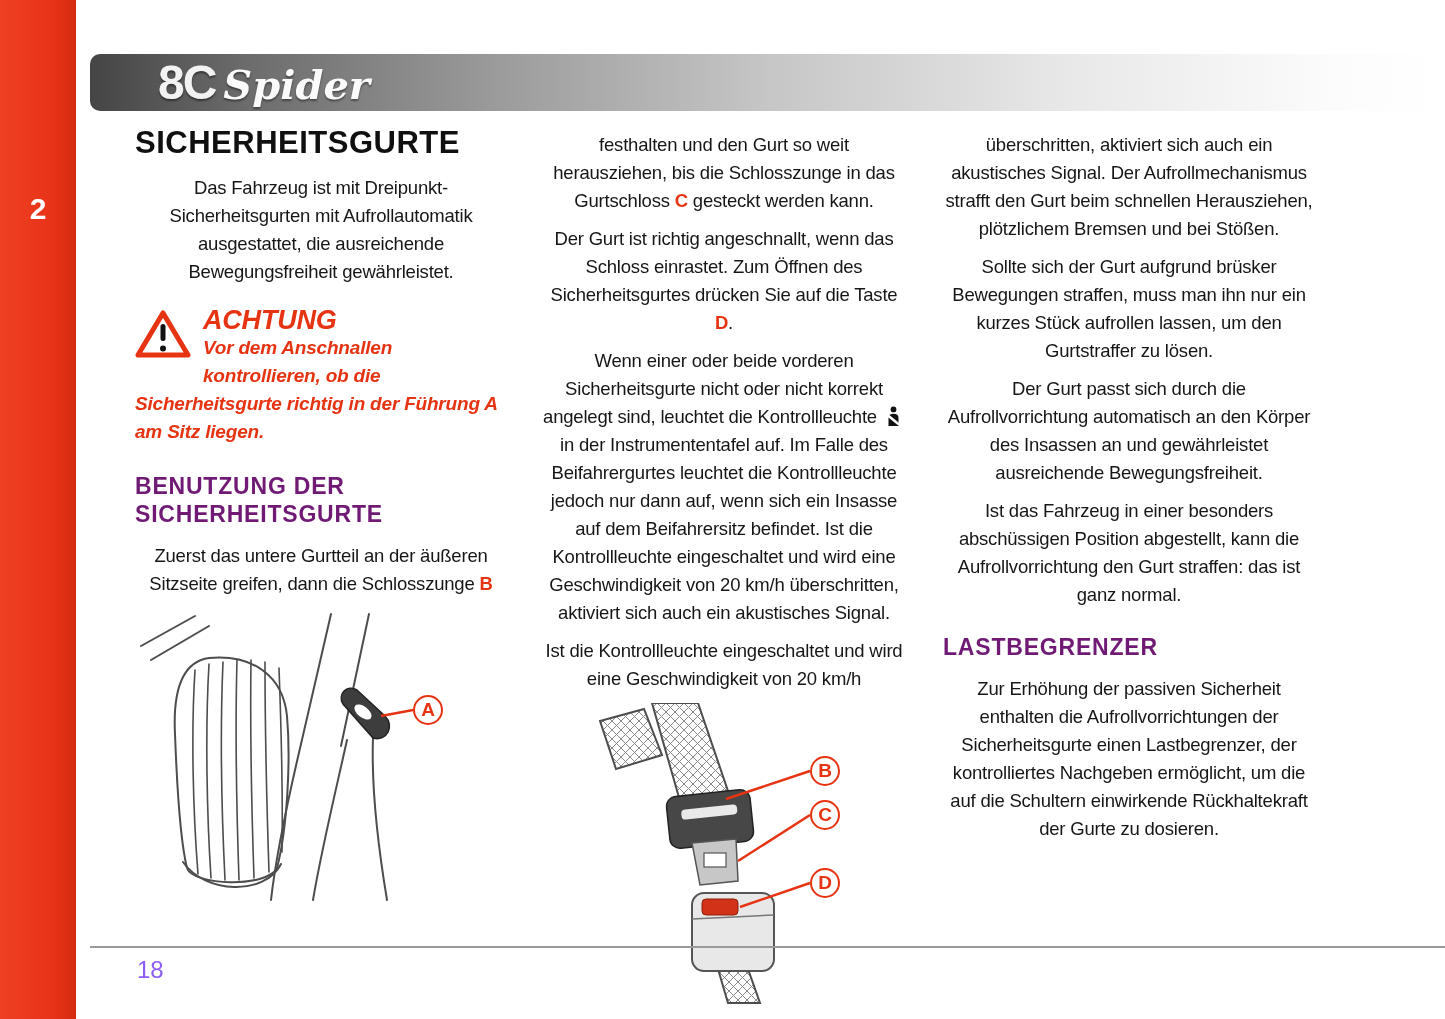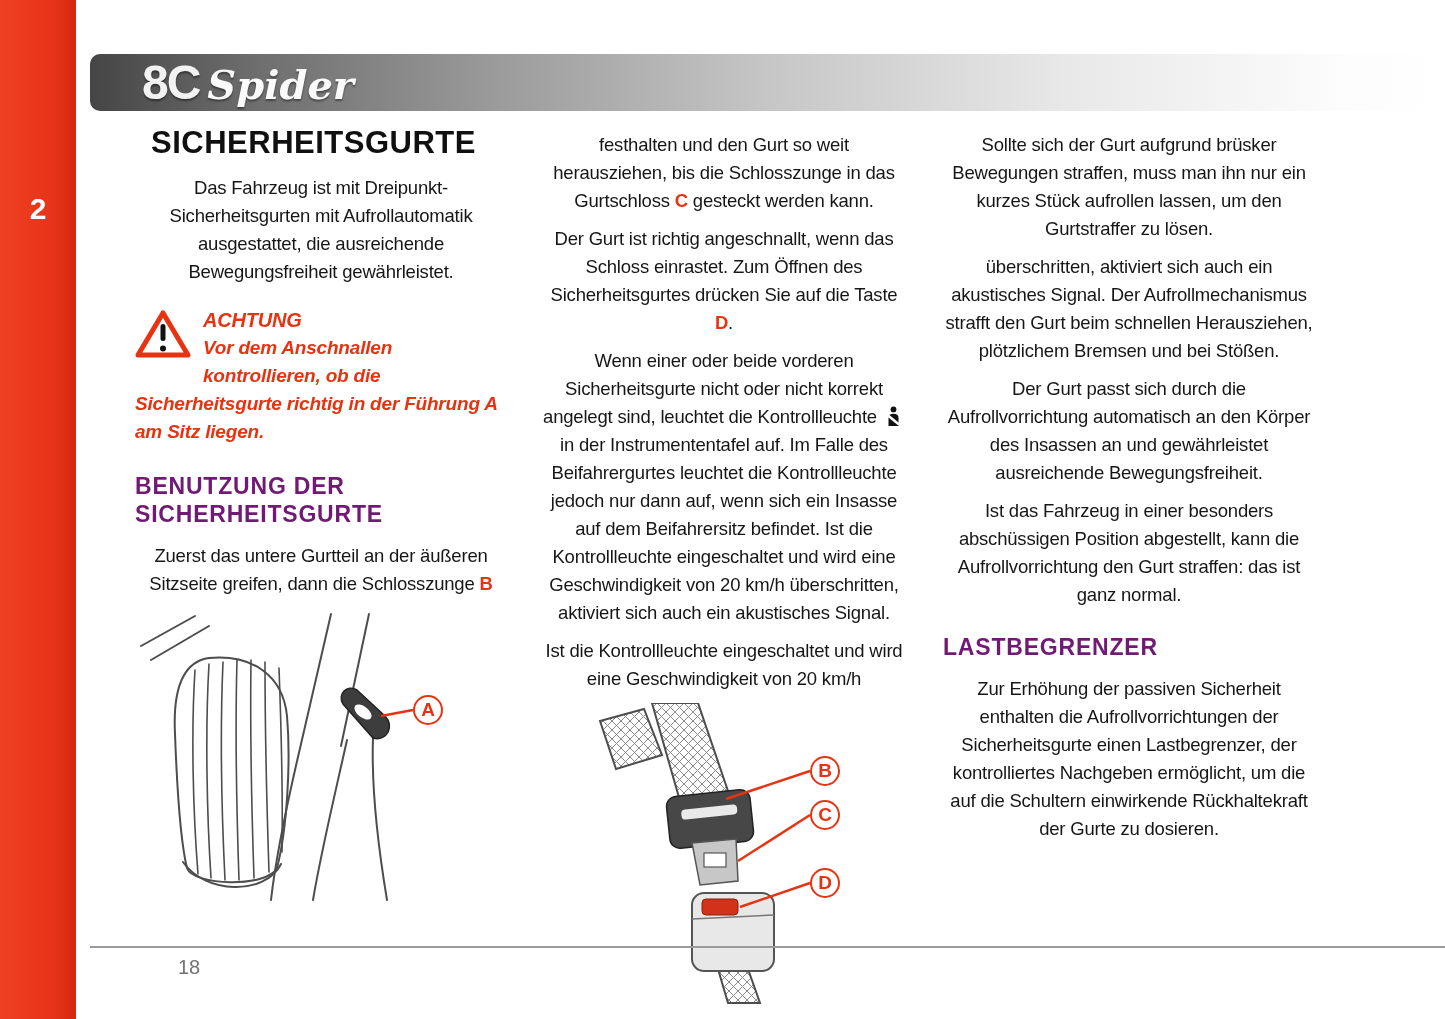--- a/index.html
+++ b/index.html
@@ -11,54 +11,54 @@
   }
   
   .red-bar { position:absolute; left:0; top:0; width:76px; height:1019px;
     background:linear-gradient(90deg,#ef4023 0%,#e83318 70%,#d22a0f 100%); }
   .chapter-num { position:absolute; left:0; top:192px; width:76px; text-align:center;
     color:#fff; font-size:30px; font-weight:bold; }
   
   .header-band { position:absolute; left:90px; top:54px; width:1355px; height:57px;
     border-radius:10px 0 0 10px; display:flex; align-items:center;
     background:linear-gradient(90deg,#454545 0%,#6d6d6d 12%,#9b9b9b 30%,#c6c6c6 50%,#e8e8e8 72%,#fcfcfc 92%,#ffffff 100%); }
-  .logo { margin-left:52px; display:flex; align-items:baseline; }
+  .logo { margin-left:68px; display:flex; align-items:baseline; }
   .logo-model { font-size:48px; font-weight:bold; color:#f2f2f2; letter-spacing:-2px;
     text-shadow:0 2px 2px rgba(0,0,0,0.45), 0 0 1px #777; }
   .logo-script { font-family:"DejaVu Serif","Liberation Serif",serif; font-style:italic; font-weight:bold;
     font-size:40px; color:#fafafa; margin-left:8px; text-shadow:0 2px 2px rgba(0,0,0,0.4); }
   
   .col { position:absolute; font-size:18.5px; line-height:28px; color:#161616;
     letter-spacing:-0.2px; font-stretch:condensed; }
   .col p { margin:0 0 10px 0;text-align:center; }
   .col1 { left:135px; top:126px; width:372px; }
   .col2 { left:540px; top:131px; width:368px; }
   .col3 { left:943px; top:131px; width:372px; }
   .title { font-size:31px; line-height:34px; font-weight:800; letter-spacing:0.5px;
-    margin:0 0 14px 16px; color:#101010; }
+    margin:0 0 14px 0; color:#101010; }
   .subhead { font-size:23px; line-height:28px; font-weight:800; letter-spacing:0.8px;
     margin:24px 0 14px 0; color:#701a75; }
   .warning { margin:20px 0 26px 0; color:#e63312; font-weight:bold; font-style:italic;
     font-size:19px; line-height:28px; }
   .warn-tri { float:left; margin:3px 12px 4px 0; }
-  .warn-title { display:block; font-size:20px; }
+  .warn-title { display:block; font-size:27px; }
   .rl { color:#e63312; font-weight:bold; }
   .note { color:#e63312; }
   .note-label { font-weight:bold; }
   .belt-ind { display:inline-block; vertical-align:-4px; margin:0 3px; }
   
   .figure { position:relative; margin-top:14px; }
   .fig1 { height:292px; }
   .fig2 { height:302px; margin-top:10px; }
   .fig-label { position:absolute; width:30px; height:30px; box-sizing:border-box;
     border:2.5px solid #e63312; border-radius:50%; background:#fff;
     color:#e63312; font-weight:bold; font-style:normal; font-size:19px; line-height:25px; text-align:center; }
   
   .footer-line { position:absolute; left:90px; top:946px; width:1355px; height:2px; background:#9a9a9a; }
-  .page-num { position:absolute; left:137px; top:956px; font-size:20px; color:#737373;margin-left:41px; }
+  .page-num { position:absolute; left:137px; top:956px; font-size:24px; color:#8b5cf6; }
 </style>
 </head>
 <body>
 
 <div class="red-bar"></div>
 <div class="chapter-num">2</div>
 
 <div class="header-band">
   <div class="logo">
     <span class="logo-model">8C</span>
@@ -146,22 +146,22 @@
         <path d="M200,204 L270,180"></path>
       </g>
     </svg>
     <span class="fig-label" style="left:270px;top:53px">B</span>
     <span class="fig-label" style="left:270px;top:97px">C</span>
     <span class="fig-label" style="left:270px;top:165px">D</span>
   </div>
 </div>
 
 <div class="col col3">
+  <p>überschritten, aktiviert sich auch ein akustisches Signal. Der Aufrollmechanismus strafft den Gurt beim schnellen Herausziehen, plötzlichem Bremsen und bei Stößen.</p>
   <p>Sollte sich der Gurt aufgrund brüsker Bewegungen straffen, muss man ihn nur ein kurzes Stück aufrollen lassen, um den Gurtstraffer zu lösen.</p>
-  <p>überschritten, aktiviert sich auch ein akustisches Signal. Der Aufrollmechanismus strafft den Gurt beim schnellen Herausziehen, plötzlichem Bremsen und bei Stößen.</p>
   <p>Der Gurt passt sich durch die Aufrollvorrichtung automatisch an den Körper des Insassen an und gewährleistet ausreichende Bewegungsfreiheit.</p>
   <p>Ist das Fahrzeug in einer besonders abschüssigen Position abgestellt, kann die Aufrollvorrichtung den Gurt straffen: das ist ganz normal.</p>
   <h2 class="subhead">LASTBEGRENZER</h2>
   <p>Zur Erhöhung der passiven Sicherheit enthalten die Aufrollvorrichtungen der Sicherheitsgurte einen Lastbegrenzer, der kontrolliertes Nachgeben ermöglicht, um die auf die Schultern einwirkende Rückhaltekraft der Gurte zu dosieren.</p>
 </div>
 
 <div class="footer-line"></div>
 <div class="page-num">18</div>
 
 </body></html>

